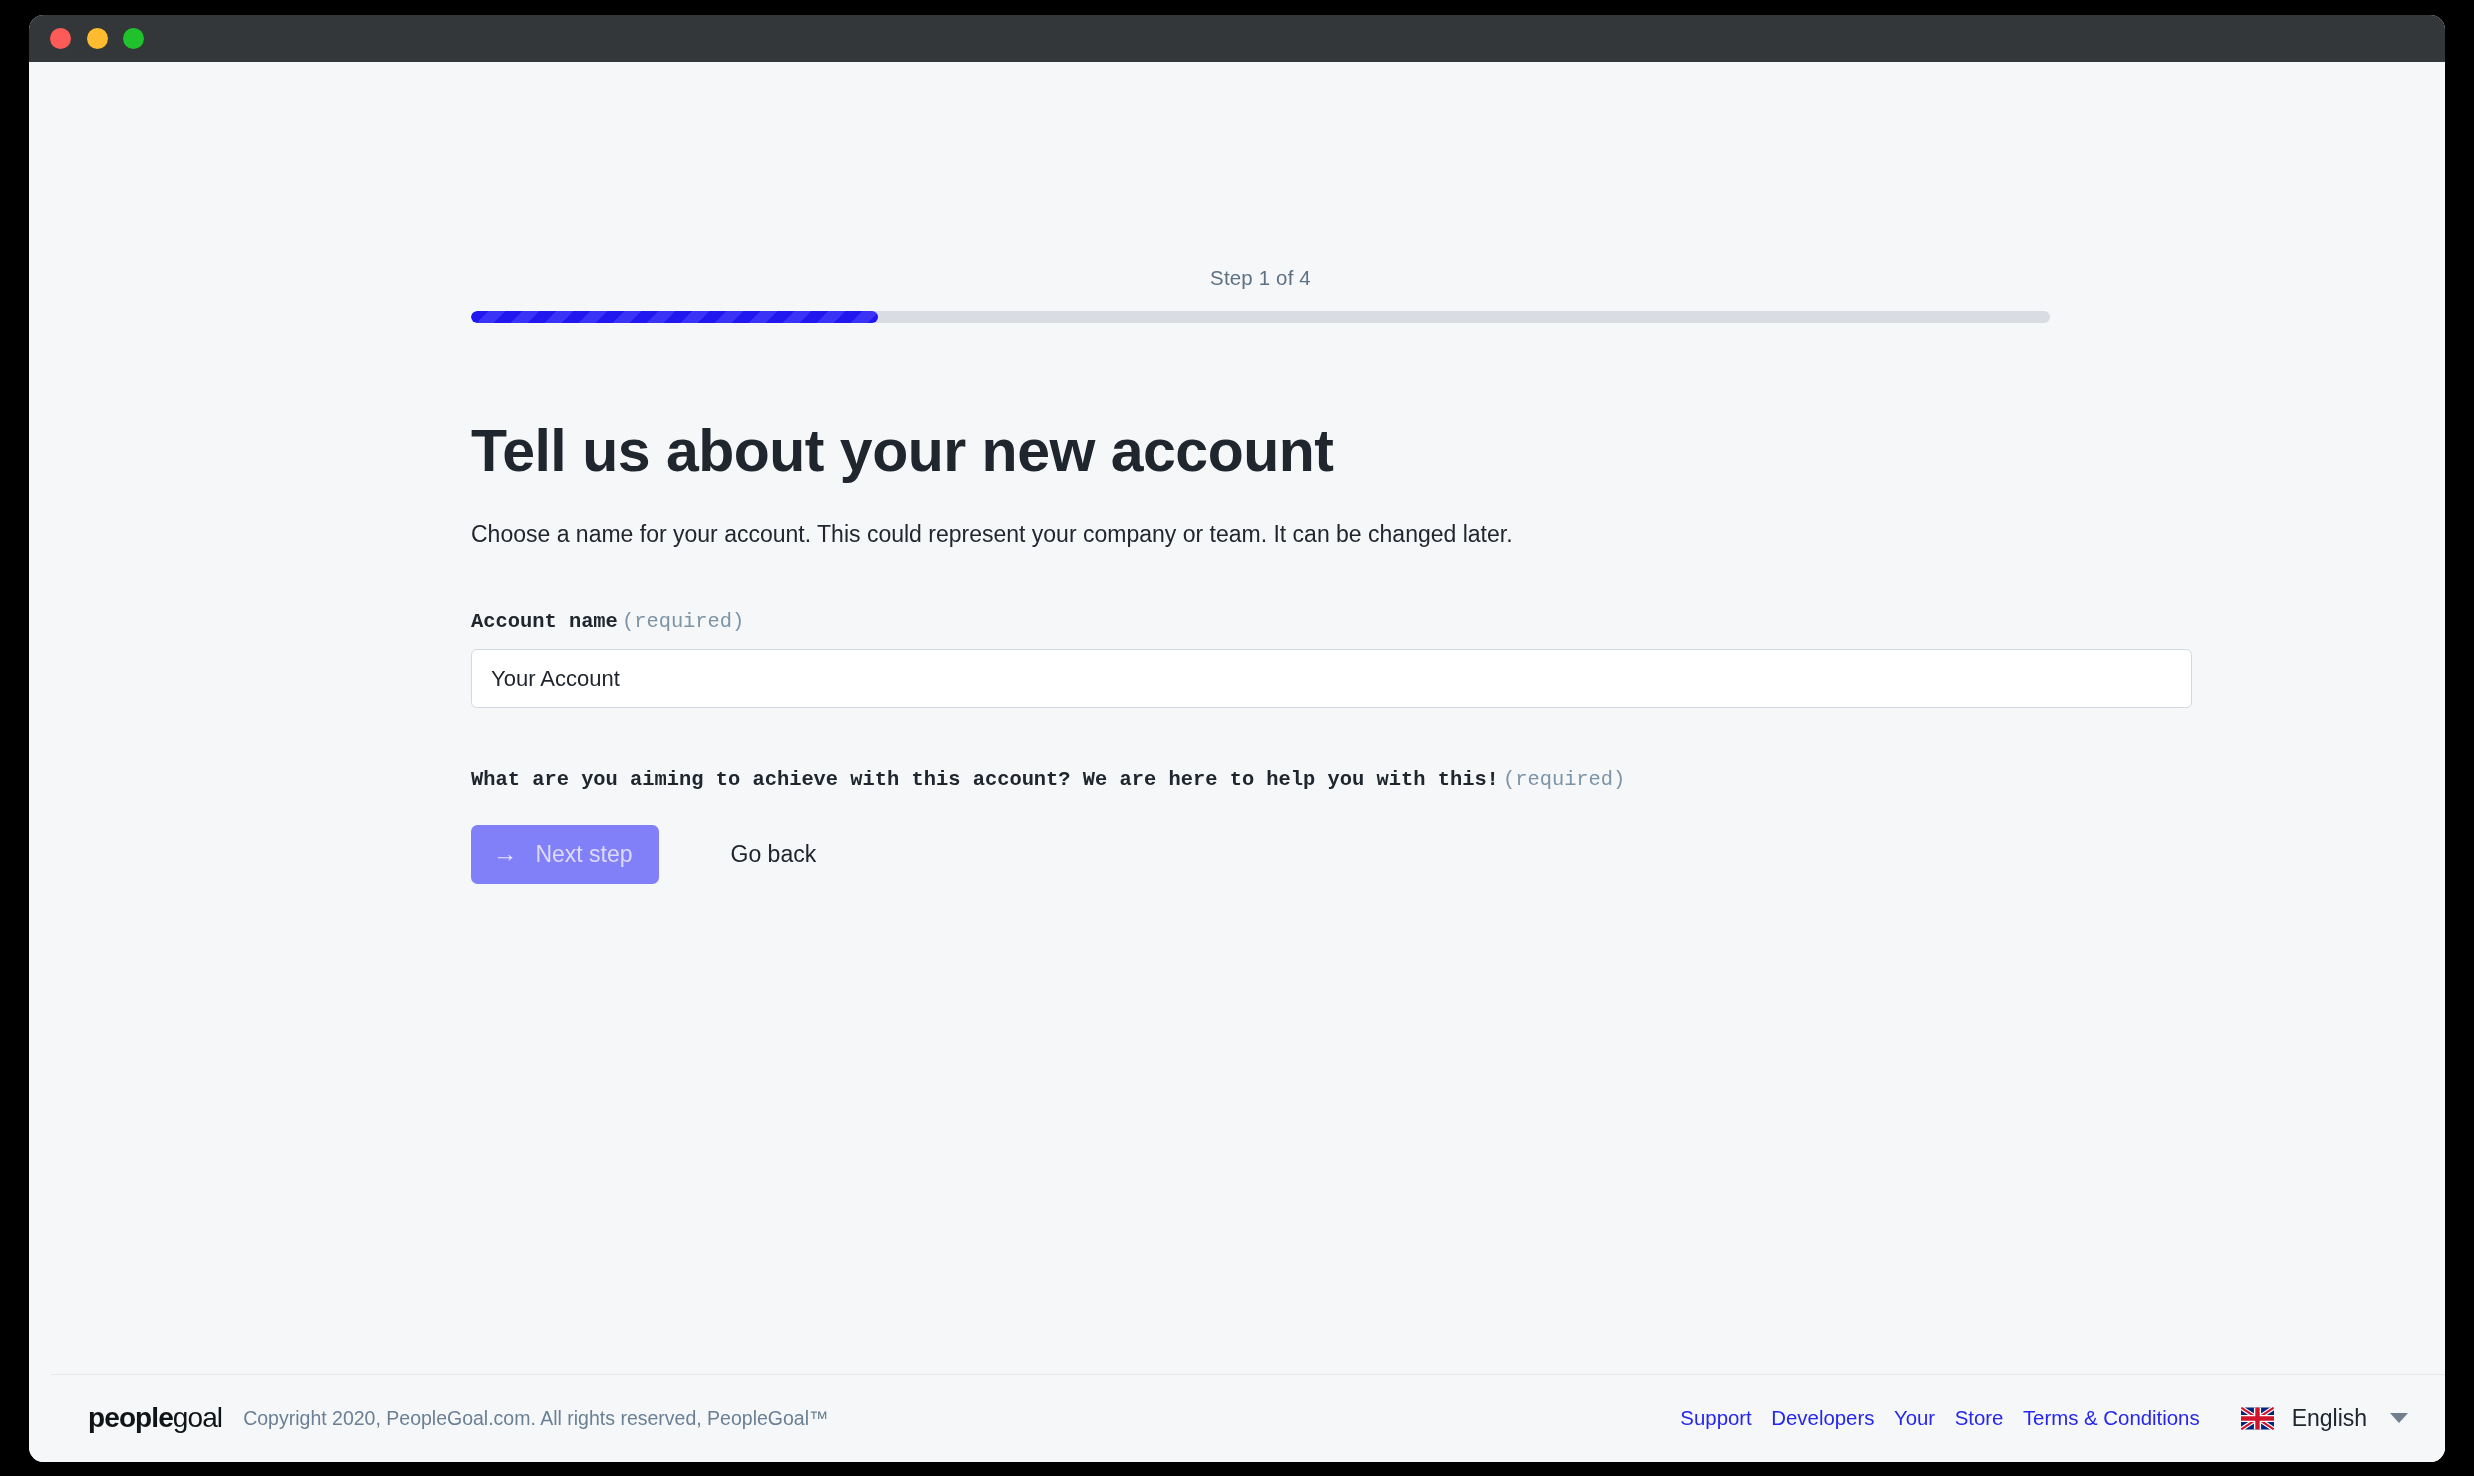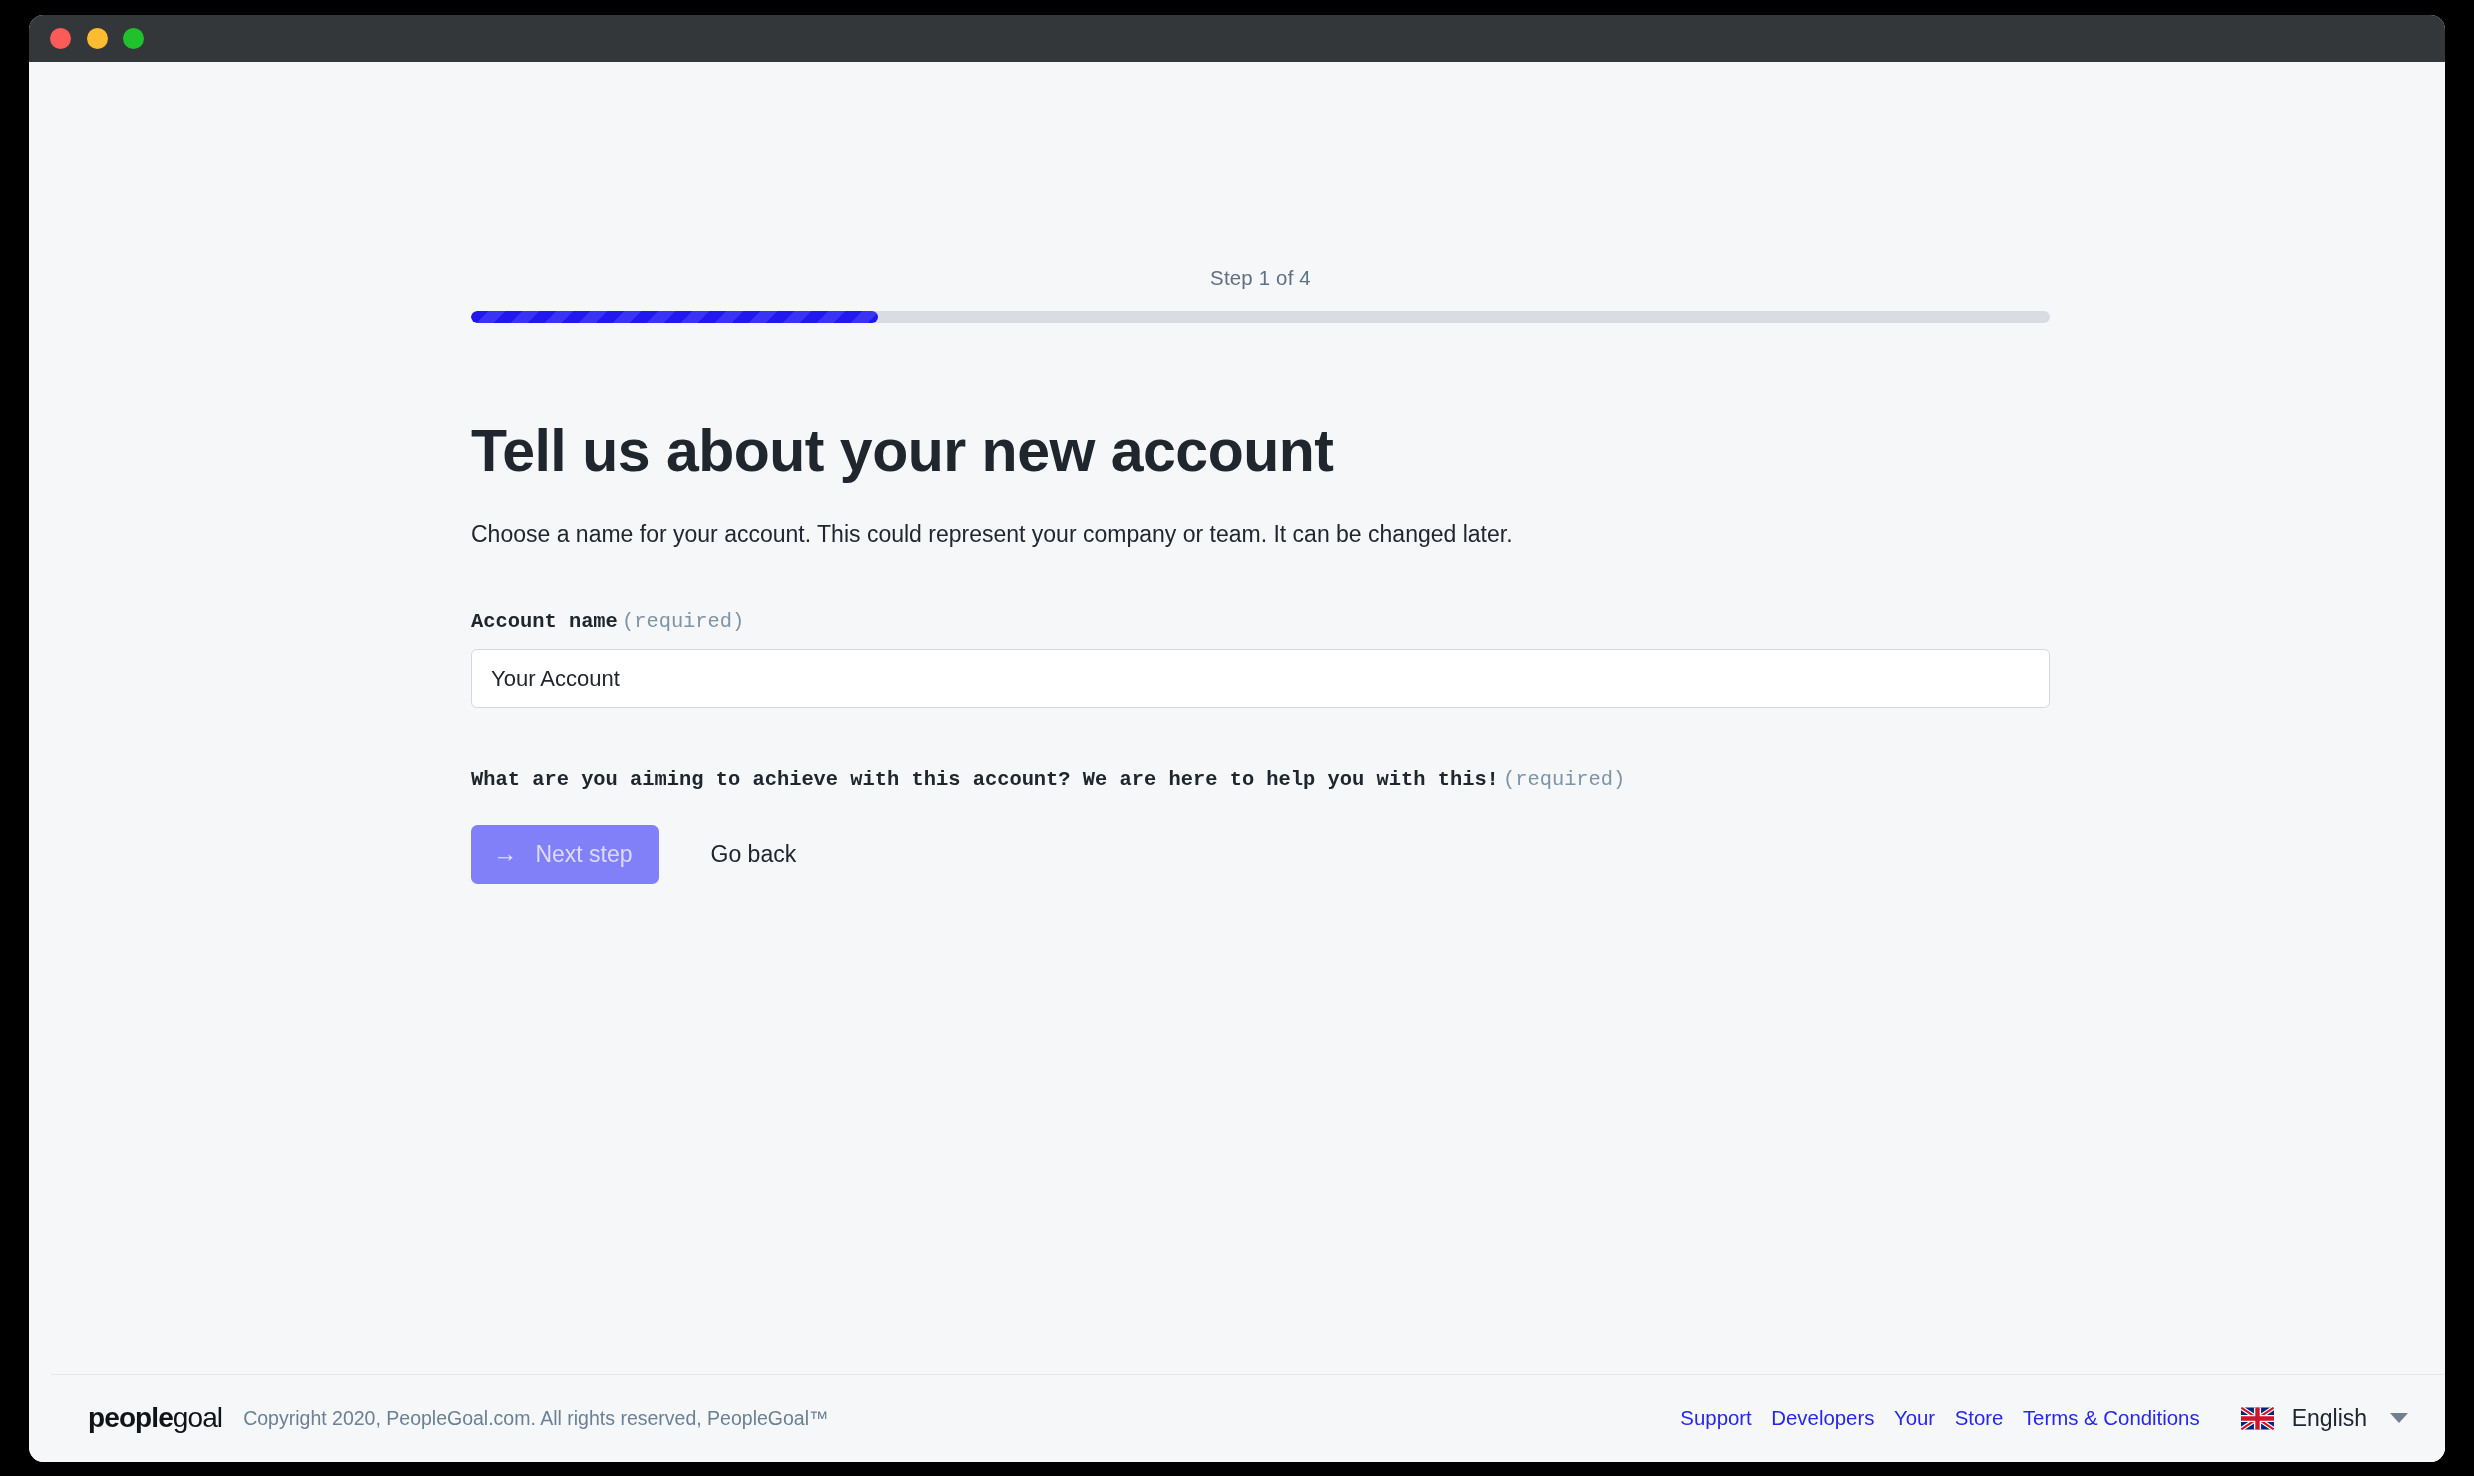--- a/index.html
+++ b/index.html
@@ -127,21 +127,21 @@
   }
   .req {
     font-weight: 400;
     color: #7d93a6;
     margin-left: 4.1px;
   }
 
   .text-input {
     display: block;
     margin-top: 16.3px;
-    width: 1579px;
+    width: 1721px;
     height: 59px;
     border: 0.8px solid #d3d8de;
     border-radius: 5.7px;
     background: #ffffff;
     font-family: "Liberation Sans", sans-serif;
     font-size: 22px;
     color: #20262e;
     padding: 0 19px;
     outline: none;
   }
@@ -188,21 +188,21 @@
     cursor: default;
   }
   .btn-primary .arrow {
     font-size: 24.4px;
     line-height: 1;
     display: inline-block;
     color: #e3e2fe;
   }
 
   .btn-link {
-    margin-left: 52px;
+    margin-left: 72px;
     background: none;
     border: none;
     font-family: "Liberation Sans", sans-serif;
     font-size: 23px;
     color: #20262e;
     cursor: pointer;
     padding: 0;
   }
 
   

